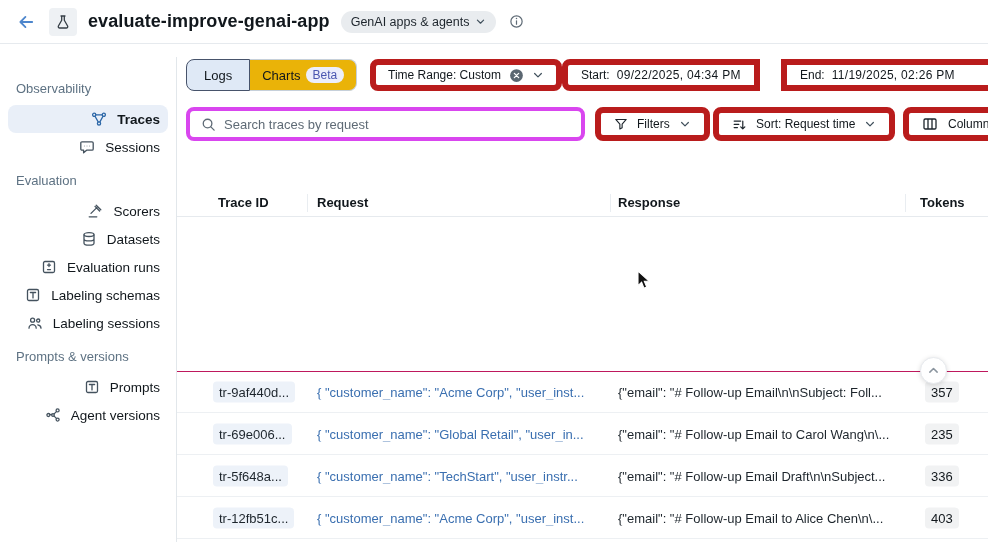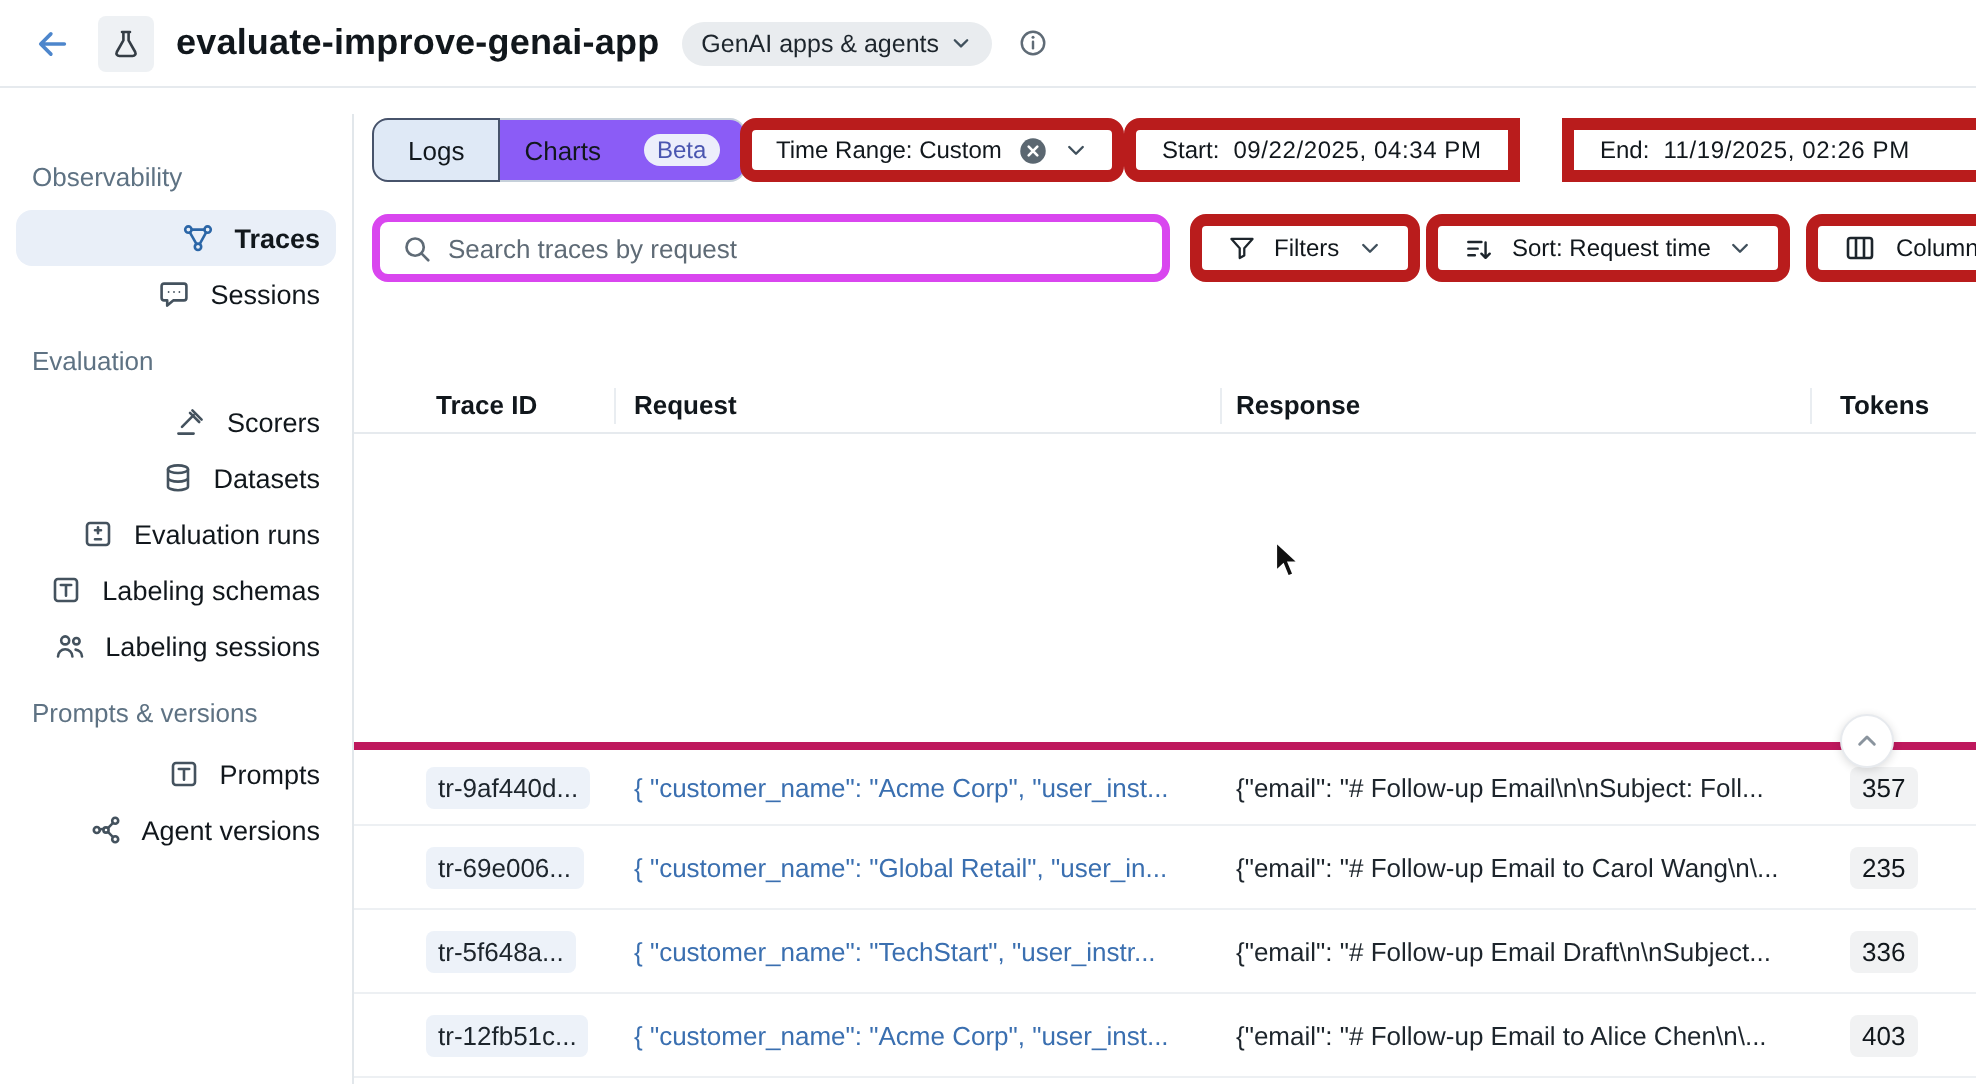--- a/index.html
+++ b/index.html
@@ -39,21 +39,21 @@
     background: #fff; }
   .ctl { border: 6px solid #b91c1c; background: #fff; display: flex;
     align-items: center; font-size: 12px; color: #11171c; cursor: pointer; }
 
   
   .tab-group { position: absolute; left: 9px; top: 15px; height: 32px; display: flex; }
   .tab-logs { height: 32px; padding: 0 17px; display: flex; align-items: center;
     background: #dfe9f6; border: 1px solid #47536b; border-radius: 8px 0 0 8px;
     font-size: 13px; cursor: pointer; position: relative; z-index: 1; }
   .tab-charts { height: 32px; padding: 0 12px; display: flex; align-items: center;
-    gap: 21px; background: #8b5cf6; border: 1px solid #c6d0da; border-left: none;
+    gap: 5px; background: #eab308; border: 1px solid #c6d0da; border-left: none;
     border-radius: 0 8px 8px 0; font-size: 13px; cursor: pointer; }
   .beta-pill { background: #eceefb; color: #4a56b0; font-size: 12px;
     padding: 1px 7px; border-radius: 9px; }
   .timerange-btn { position: absolute; left: 193px; top: 15px; height: 32px;
     border-radius: 8px; padding: 0 12px; gap: 8px; }
   .x-circle { width: 15px; height: 15px; }
   .chev { color: #40505c; }
   .datebox-start { position: absolute; left: 385px; top: 15px; height: 32px;
     border-radius: 8px 0 0 8px; padding: 0 13px; gap: 7px; }
   .datebox-end { position: absolute; left: 604px; top: 15px; height: 32px;
@@ -79,21 +79,21 @@
   .thead { position: absolute; left: 0; right: 0; top: 146px; height: 27px;
     border-bottom: 1px solid #e6eaee; font-size: 13px; font-weight: 700; }
   .th { position: absolute; top: 5px; white-space: nowrap; }
   .th-trace { left: 41px; } .th-request { left: 140px; }
   .th-response { left: 441px; } .th-tokens { left: 743px; }
   .col-sep { position: absolute; top: 4px; width: 1px; height: 18px; background: #e9edf1; }
 
   .rows { position: absolute; left: 0; right: 0; top: 327px; }
   .trow { height: 42px; position: relative; border-bottom: 1px solid #edf0f3;
     cursor: pointer; }
-  .trow.first { border-top: 4px solid #be185d; }
+  .trow.first { border-top: 1px solid #be185d; }
   .cell { position: absolute; top: 50%; transform: translateY(-50%);
     white-space: nowrap; overflow: hidden; font-size: 13px; }
   .c-trace { left: 36px; max-width: 96px; background: #edf2f9; border-radius: 4px;
     padding: 3px 6px; color: #1d252c; }
   .c-request { left: 140px; width: 292px; color: #3a6fb0; text-overflow: clip; }
   .c-response { left: 441px; width: 292px; color: #1d252c; }
   .c-tokens { left: 748px; background: #f1f2f3; border-radius: 4px; padding: 3px 6px; }
 
   .scrolltop-btn { position: absolute; left: 743px; top: 313px; width: 27px;
     height: 27px; border-radius: 50%; background: #fff; border: 1px solid #e7eaee;

